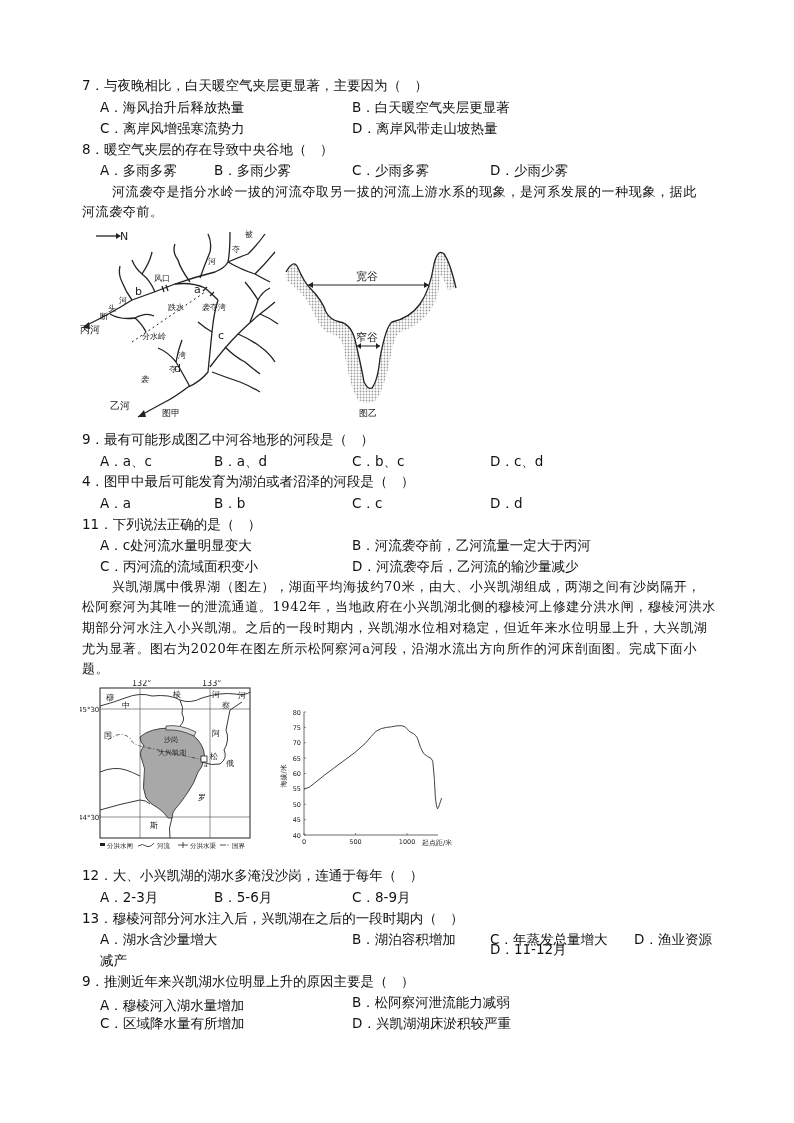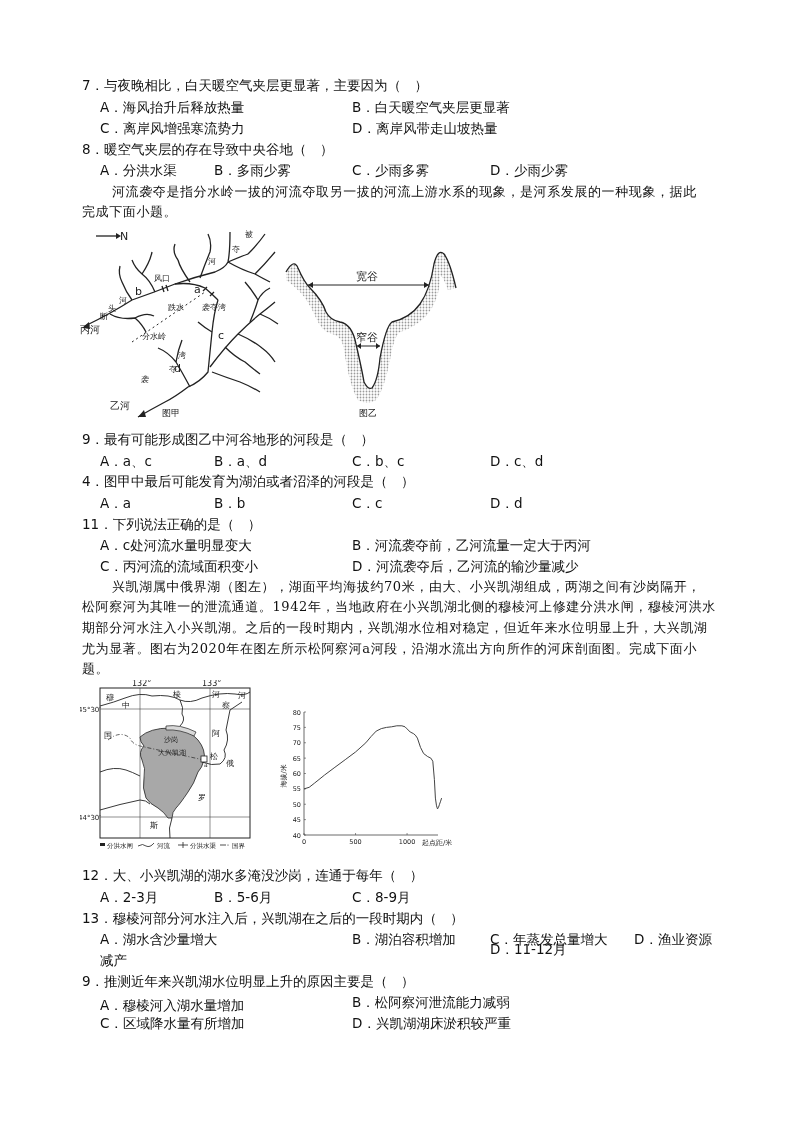--- a/index.html
+++ b/index.html
@@ -13,27 +13,27 @@
 </head>
 <body>
 
 <div class="line" style="left:82px;top:76px">7．与夜晚相比，白天暖空气夹层更显著，主要因为（　）</div>
 <div class="opt" style="left:100px;top:98px">A．海风抬升后释放热量</div>
 <div class="opt" style="left:352px;top:98px">B．白天暖空气夹层更显著</div>
 <div class="opt" style="left:100px;top:119px">C．离岸风增强寒流势力</div>
 <div class="opt" style="left:352px;top:119px">D．离岸风带走山坡热量</div>
 
 <div class="line" style="left:82px;top:140px">8．暖空气夹层的存在导致中央谷地（　）</div>
-<div class="opt" style="left:100px;top:161px">A．分洪水渠</div>
+<div class="opt" style="left:100px;top:161px">A．多雨多雾</div>
 <div class="opt" style="left:214px;top:161px">B．多雨少雾</div>
 <div class="opt" style="left:352px;top:161px">C．少雨多雾</div>
 <div class="opt" style="left:490px;top:161px">D．少雨少雾</div>
 
 <div class="line serif" style="left:112px;top:183px">河流袭夺是指分水岭一拔的河流夺取另一拔的河流上游水系的现象，是河系发展的一种现象，据此</div>
-<div class="line serif" style="left:82px;top:203px">完成下面小题。</div>
+<div class="line serif" style="left:82px;top:203px">河流袭夺前。</div>
 
 <svg style="position:absolute;left:80px;top:222px" width="200" height="200" viewBox="0 0 200 200">
   <g fill="none" stroke="#222" stroke-width="1.3">
 
     <line x1="16" y1="14" x2="36" y2="14"></line>
     <polygon points="36,11 41,14 36,17" fill="#222" stroke="none"></polygon>
 
     <path d="M 5,104 Q 30,92 52,78 Q 75,70 95,62 Q 112,60 125,66 Q 132,72 138,78"></path>
 
     <path d="M 95,62 Q 115,55 135,50 Q 145,46 148,40 Q 150,30 150,10"></path>

